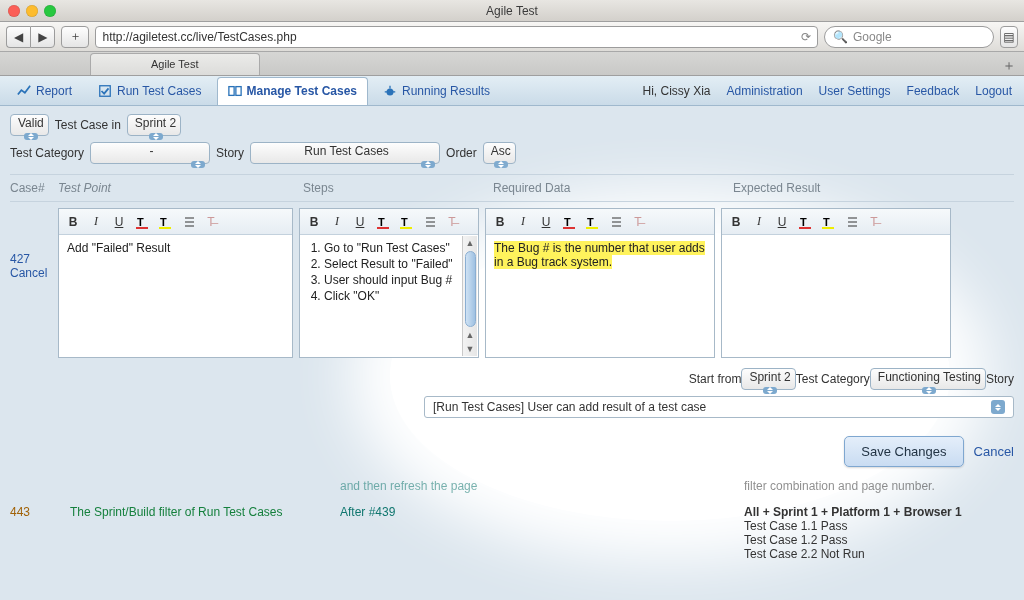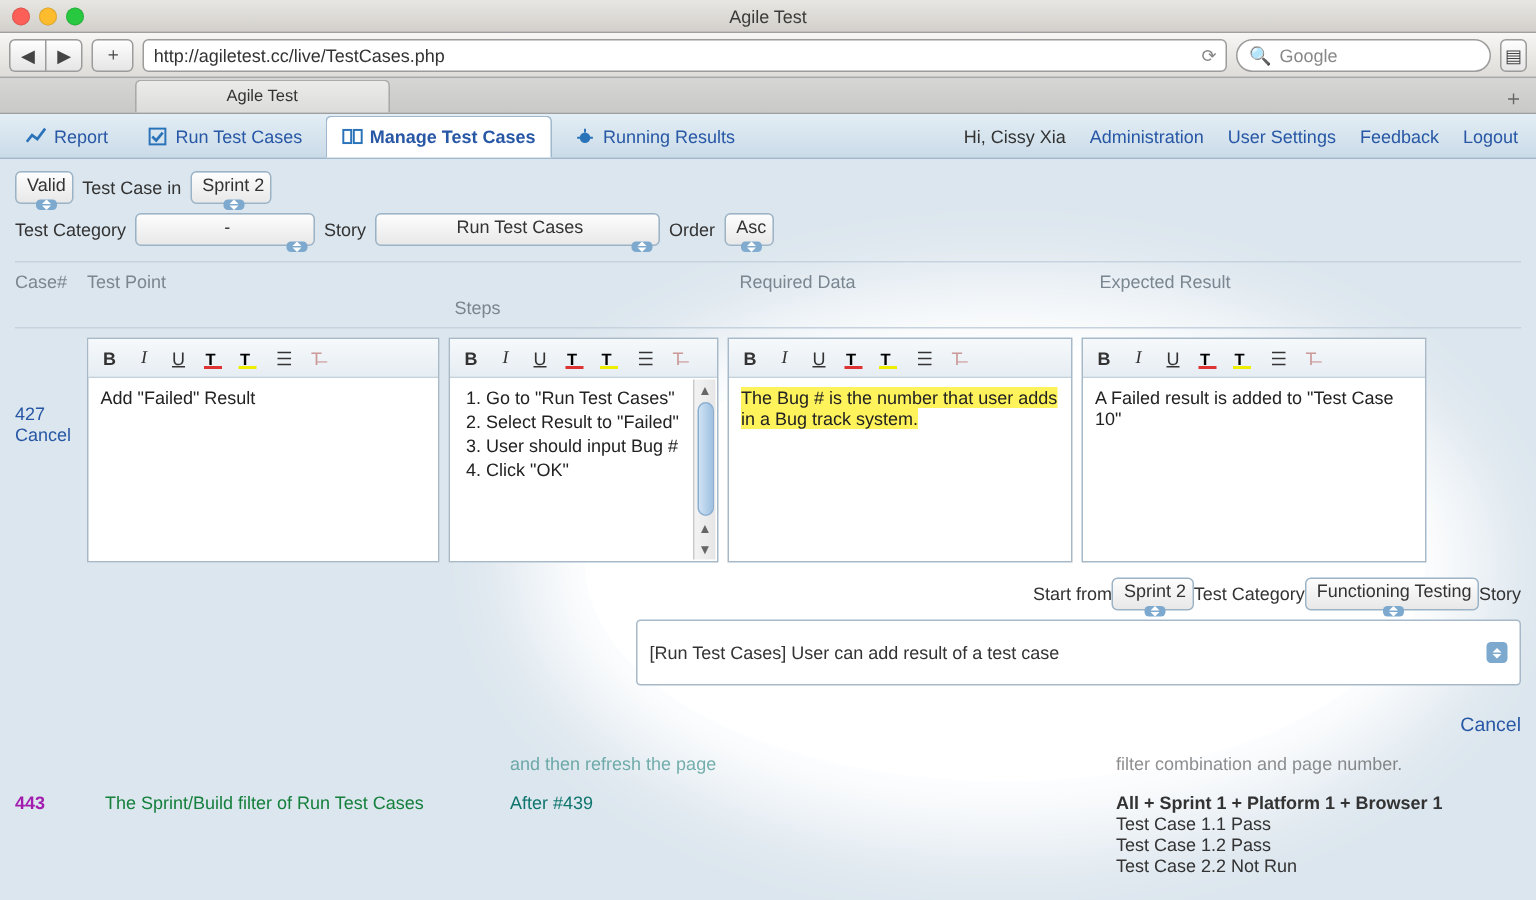--- a/index.html
+++ b/index.html
@@ -119,22 +119,22 @@
   width:560px;height:290px;
   background:#fff;border-radius:50%;
   box-shadow:0 0 60px 40px #fff;
   z-index:0;
 }
 
 
 .tc-table{position:relative;z-index:1;border-top:1px solid #c6d3de;margin-top:10px;}
 .tc-head{display:flex;color:#7a8690;font-size:12px;padding:6px 0;border-bottom:1px solid #c6d3de;}
 .col-case{width:48px;}
-.col-point{width:245px;}
-.col-steps{width:190px;margin-top:17px;}
+.col-point{width:245px;font-style:italic;}
+.col-steps{width:190px;}
 .col-req{width:240px;}
 .col-exp{width:240px;}
 .tc-row{display:flex;padding-top:6px;gap:6px;}
 .caseno{color:#2857a5;font-size:12px;}
 .caseno a{display:block;color:#2857a5;text-decoration:none;}
 
 .editor{
   border:1px solid #a7b9c8;background:#fff;
   display:flex;flex-direction:column;
   height:150px;
@@ -165,35 +165,35 @@
 }
 .ed-scroll .arr{font-size:9px;color:#666;height:14px;display:flex;align-items:center;}
 .ed-scroll .thumb{flex:1;margin:1px;width:11px;background:linear-gradient(to right,#cfe2f4,#9fc1e2);border:1px solid #8aaed2;border-radius:6px;}
 .ed-scroll .arr.dn{margin-top:auto;}
 
 
 .lower{margin-top:10px;display:flex;justify-content:flex-end;align-items:center;gap:0;font-size:12px;color:#333;}
 .storybar{
   margin-top:6px;margin-left:auto;width:590px;
   background:#fff;border:1px solid #a7b9c8;border-radius:3px;
-  padding:14px 8px;font-size:12px;color:#333;
+  padding:3px 8px;font-size:12px;color:#333;
   display:flex;align-items:center;justify-content:space-between;
 }
 .actions{margin-top:18px;display:flex;justify-content:flex-end;align-items:center;gap:10px;}
 .btn-primary{
   background:linear-gradient(#e4eefa,#c9dcf2);border:1px solid #7fa7d0;border-radius:5px;
   padding:7px 16px;font-size:13px;color:#234;
   box-shadow:0 1px 2px rgba(0,0,0,.15);
 }
 .link{color:#2857a5;font-size:13px;}
 
 
 .ghostrow{display:flex;gap:20px;font-size:12px;padding:6px 0;align-items:flex-start;}
 .ghostrow.cut{opacity:.55;}
-.gr-case{width:40px;color:#a21caf;font-weight:bold;}
+.gr-case{width:40px;color:#a16207;}
 .gr-point{width:250px;color:#15803d;}
 .gr-steps{width:300px;color:#0f766e;}
 .gr-expected{margin-left:auto;width:270px;color:#333;}
 .bold{font-weight:bold;}
 </style>
 </head>
 <body>
 
 <div class="titlebar">
   <div class="traffic">
@@ -434,23 +434,20 @@
             </span>
           <span class="edbtn">
               <svg viewBox="0 0 14 14">
                 <line x1="4" y1="3" x2="13" y2="3" stroke="#333"></line>
                 <line x1="4" y1="7" x2="13" y2="7" stroke="#333"></line>
                 <line x1="4" y1="11" x2="13" y2="11" stroke="#333"></line>
               </svg>
             </span>
           <span class="edbtn" style="color:#c99;">T̶</span>
         </div>
-        <div class="ed-body">
-          <span>A Failed result is added to "Test Case 10"</span>
-        </div>
       </div>
     </div>
 
     <div class="lower">
       <span>Start from</span>
       <div class="dropdown">
         <span>Sprint 2</span>
           <span class="dd-handle"></span>
       </div>
       <span>Test Category</span>
@@ -462,20 +459,21 @@
     </div>
 
     <div style="display:flex;justify-content:flex-end;">
       <div class="storybar">
         <span>[Run Test Cases] User can add result of a test case</span>
         <span class="dd-handle"></span>
       </div>
     </div>
 
     <div class="actions">
+      <button class="btn-primary">Save Changes</button>
       <a class="link">Cancel</a>
     </div>
 
     <div class="ghostrow cut" style="margin-top:6px;">
       <div class="gr-case"></div>
       <div class="gr-point"></div>
       <div class="gr-steps">and then refresh the page</div>
       <div class="gr-expected">filter combination and page number.</div>
     </div>
 

